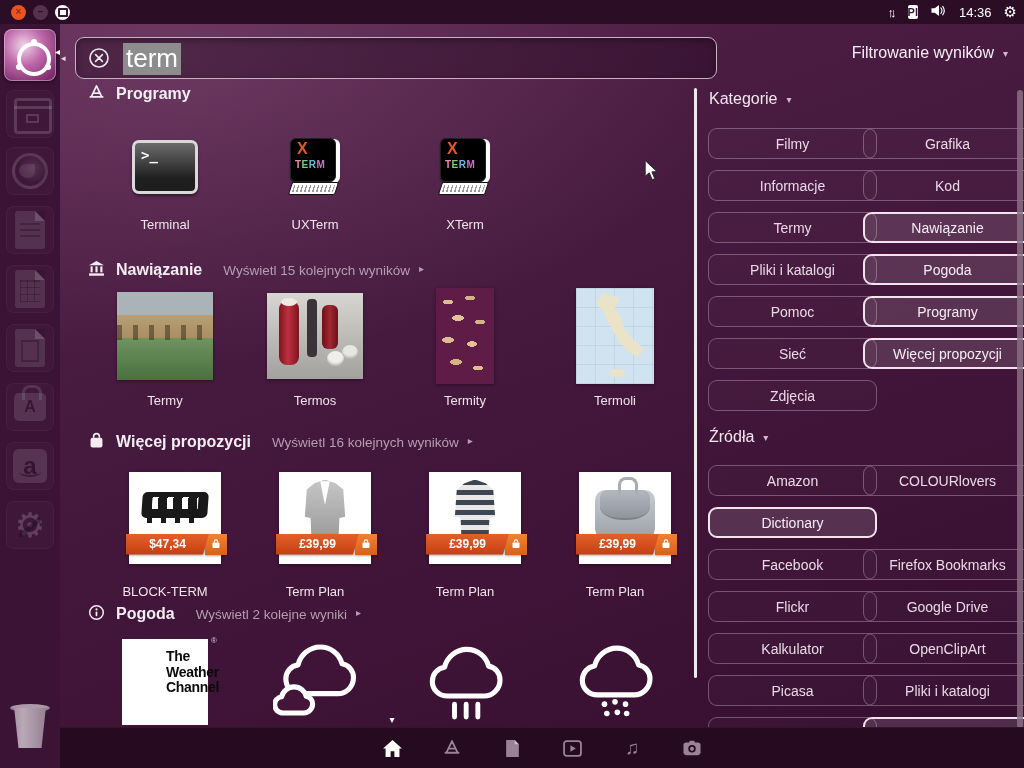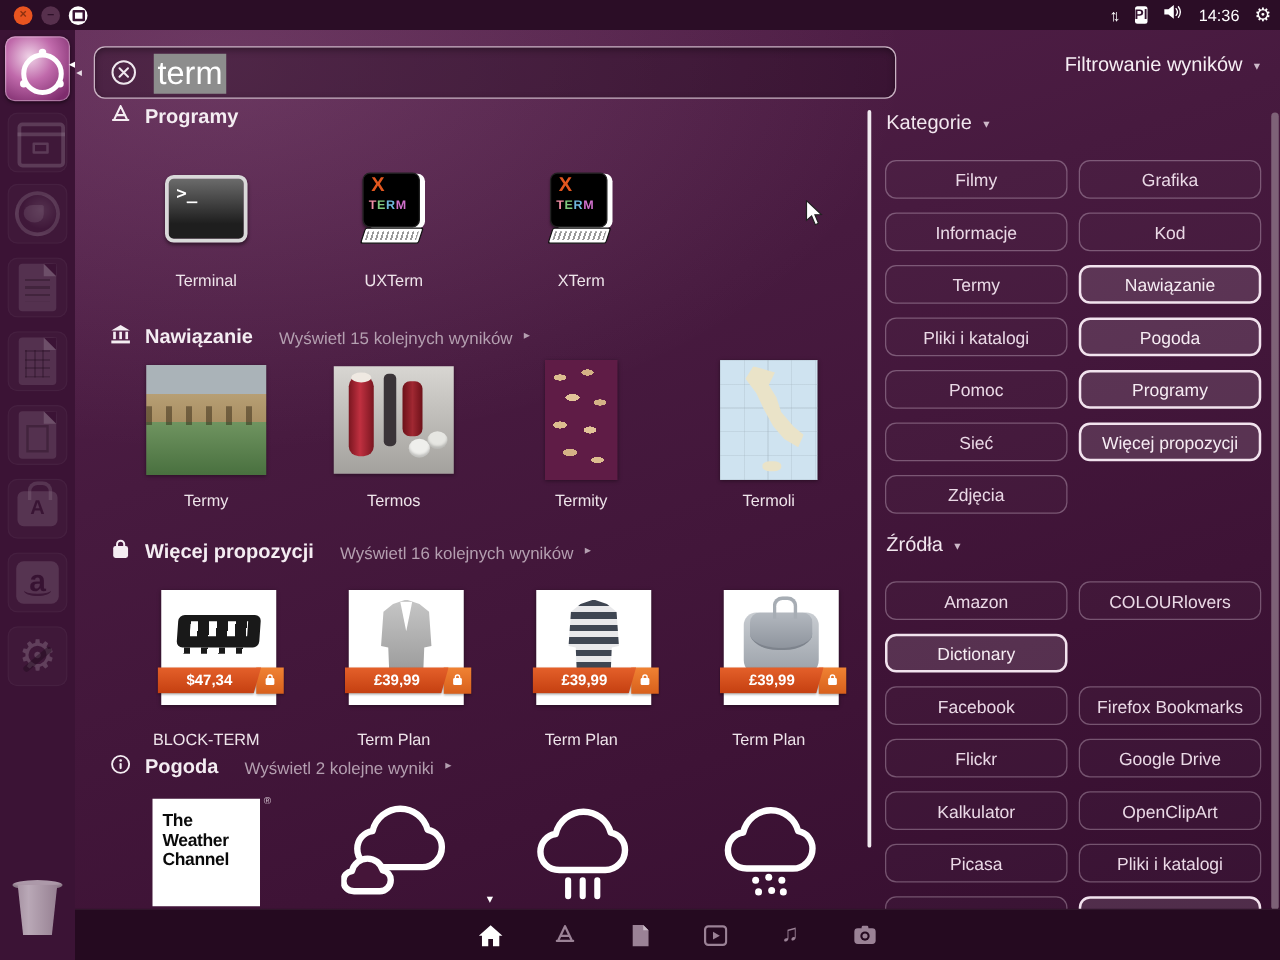--- a/index.html
+++ b/index.html
@@ -195,33 +195,33 @@
      align-items:stretch;filter:drop-shadow(0 1px 1px rgba(0,0,0,.35));}
   .ribbon .price{flex:1;background:linear-gradient(180deg,#e4602a,#c43f10);color:#fff;
      font-size:12px;font-weight:bold;display:flex;align-items:center;justify-content:center;
      clip-path:polygon(0 0,100% 0,calc(100% - 6px) 100%,0 100%);}
   .ribbon .bagtag{width:22px;margin-left:-4px;background:linear-gradient(180deg,#f08233,#d8601c);
      display:flex;align-items:center;justify-content:center;}
 
   
   .twc{width:86px;height:86px;background:#fff;position:relative;box-sizing:border-box;
        padding:10px 4px 0 8px;}
-  .twc .l{font-weight:bold;font-size:14px;line-height:1.12;color:#0a0a0a;letter-spacing:-.3px;}
+  .twc .l{font-weight:bold;font-size:14px;line-height:1.12;color:#0a0a0a;letter-spacing:-.3px;margin-left:36px;}
   .twc .reg{position:absolute;top:-3px;right:-9px;font-size:8px;color:#d6c6d2;}
   .cloud-svg{display:block;}
 
   
   .right-panel{position:absolute;left:700px;top:24px;width:324px;height:704px;overflow:hidden;z-index:2;}
   .ftoggle{position:absolute;top:20px;right:16px;font-size:16px;color:#f6eef4;display:flex;
            gap:9px;align-items:center;cursor:pointer;}
   .darr{font-size:10px;color:#cdb9c9;}
   .ptitle{position:absolute;left:9px;font-size:16px;color:#f2e7ef;display:flex;gap:9px;
           align-items:center;cursor:pointer;}
   #cats-title{top:66px;} #srcs-title{top:404px;}
-  .fbtn{position:absolute;width:146px;height:31px;border:1px solid rgba(236,219,232,.32);
+  .fbtn{position:absolute;width:169px;height:31px;border:1px solid rgba(236,219,232,.32);
         border-radius:9px;background:rgba(255,255,255,.02);color:#ead9e6;font-size:14px;
         display:flex;align-items:center;justify-content:center;cursor:pointer;box-sizing:border-box;}
   .fbtn.active{border:2px solid #f2e3ee;background:rgba(244,231,241,.14);color:#f6ecf3;}
   .cL{left:8px;} .cR{left:163px;}
   .panel-scroll{position:absolute;left:1017px;top:90px;width:6px;height:638px;background:#887083;
         border-radius:3px;opacity:.85;z-index:3;}
 
   
   .lens-bar{position:absolute;left:60px;right:0;bottom:0;height:40px;background:#250a20;
         border-top:1px solid rgba(255,255,255,.05);display:flex;align-items:center;

